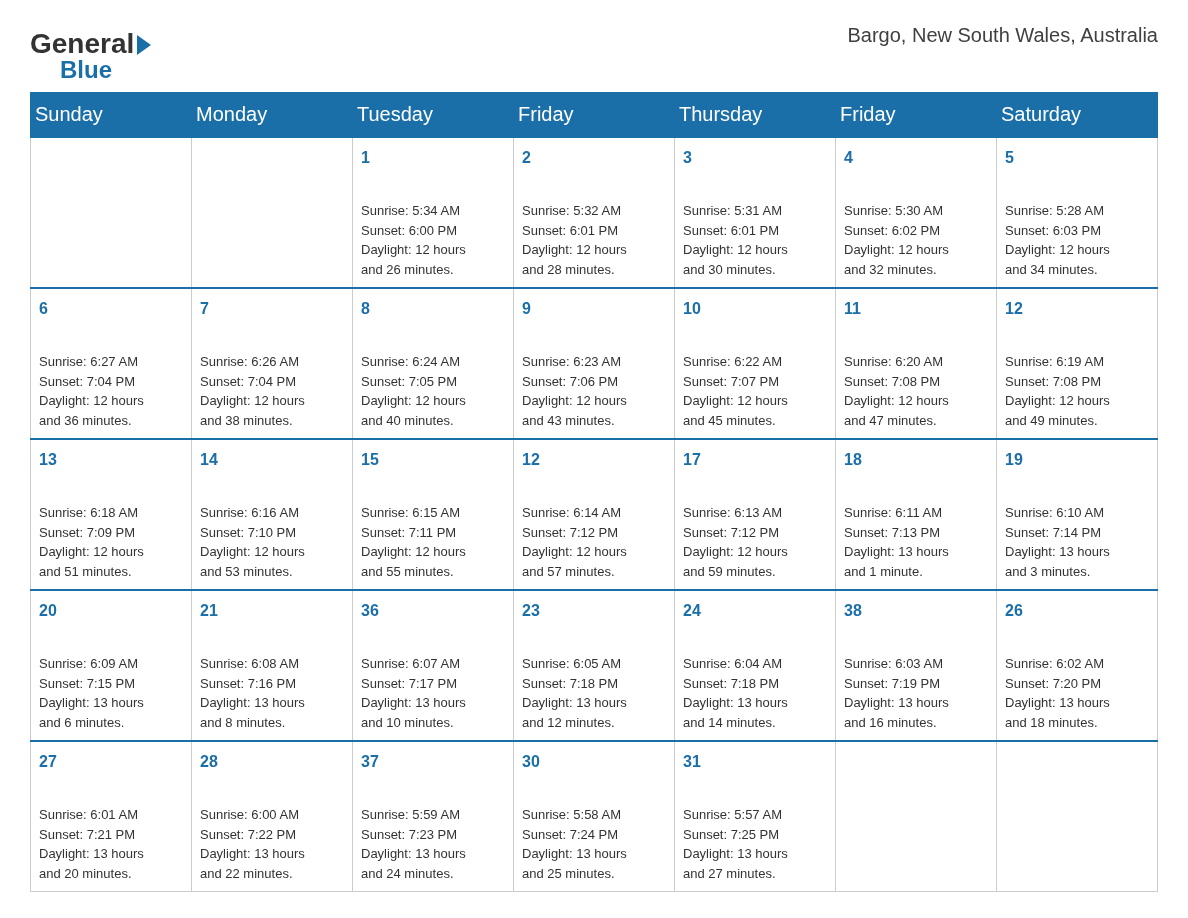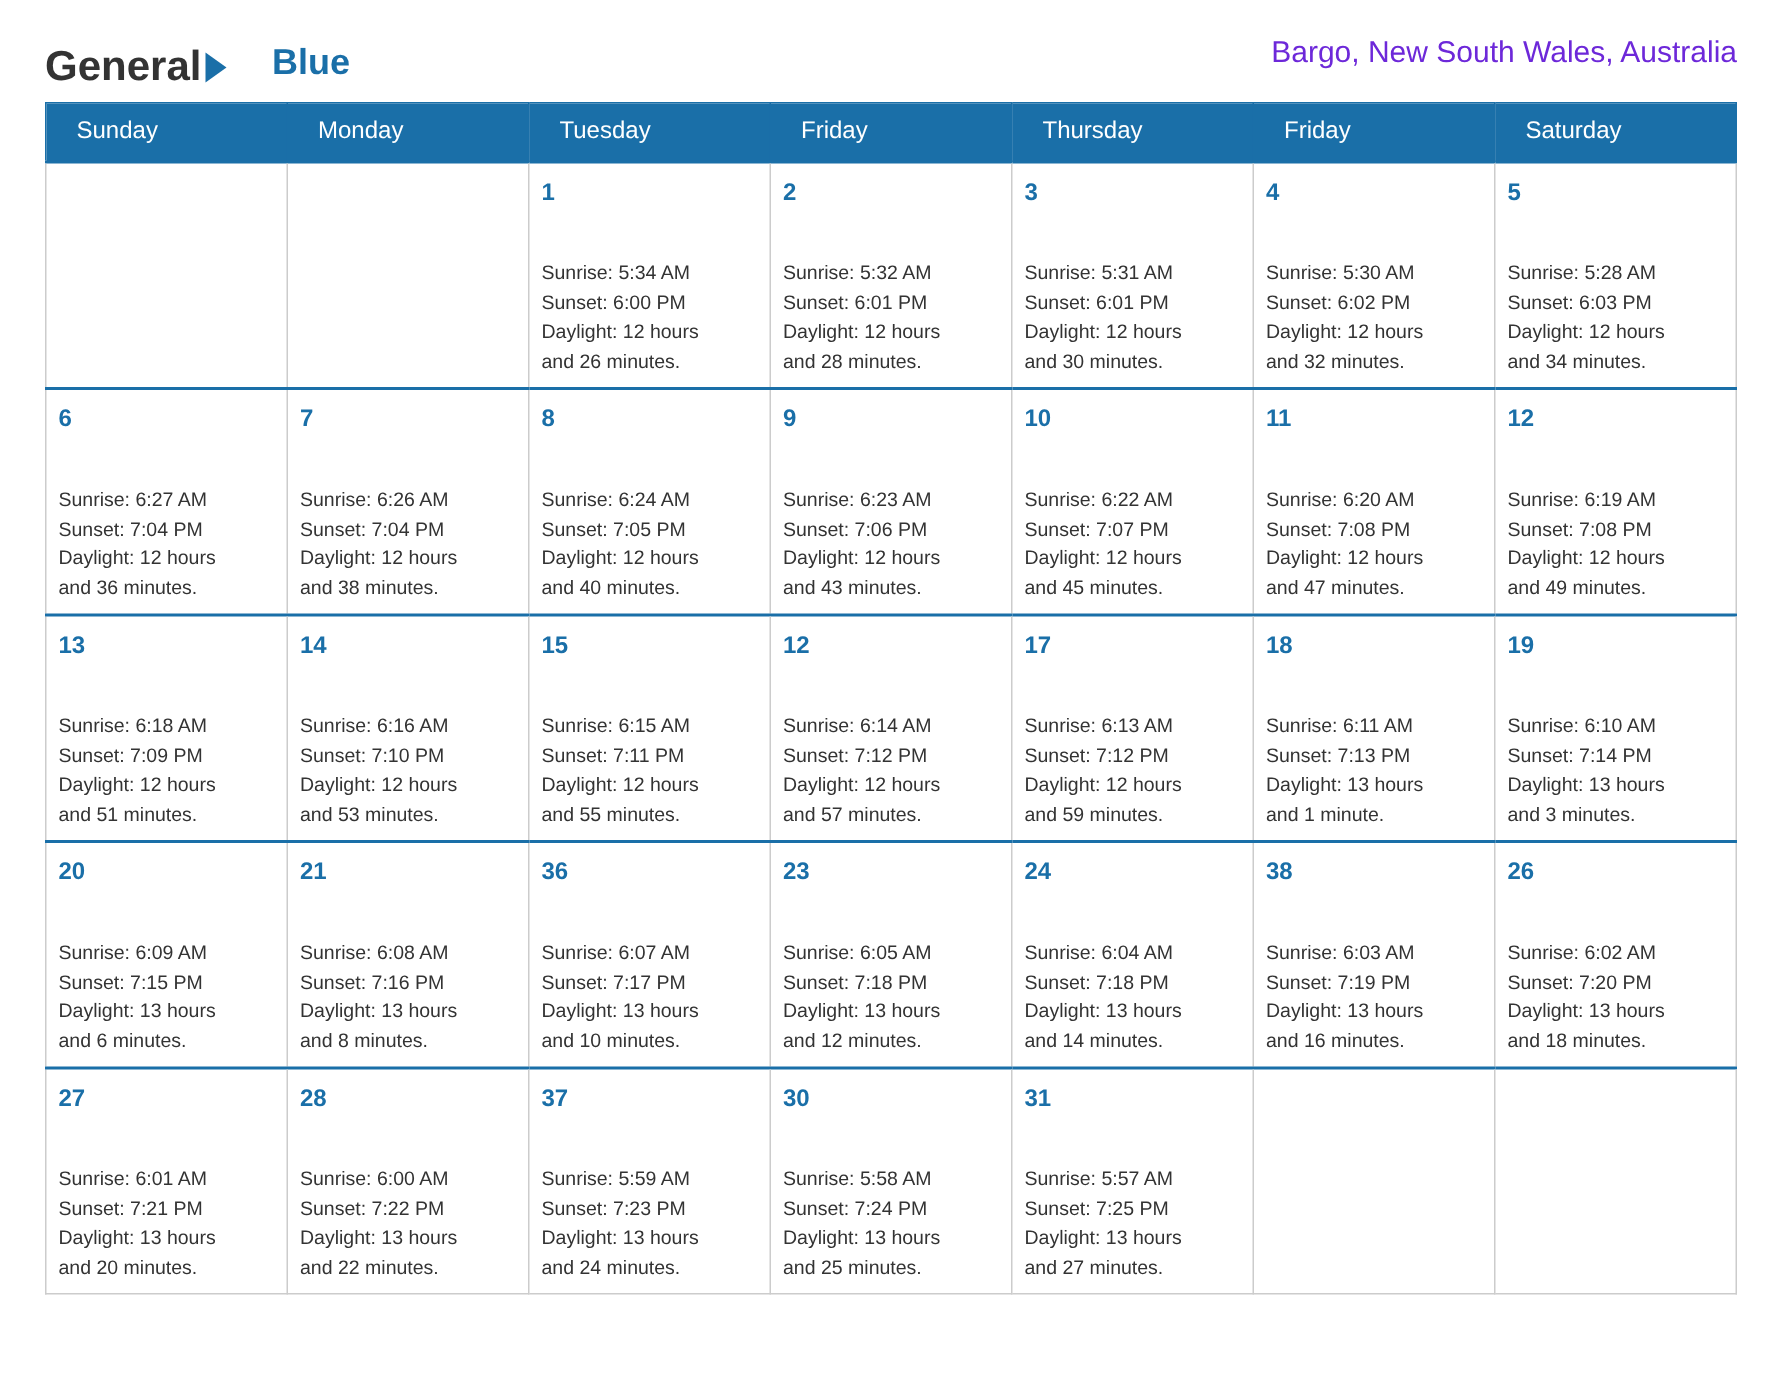--- a/index.html
+++ b/index.html
@@ -12,21 +12,21 @@
       padding: 20px 30px;
     }
     .header-area {
       display: flex;
       justify-content: space-between;
       align-items: flex-start;
       margin-bottom: 10px;
     }
     .logo {
       display: flex;
-      flex-direction: row;
+      flex-direction: column;
       align-items: flex-start;
       margin-top: 10px;
     }
     .logo-general {
       font-size: 28px;
       font-weight: bold;
       color: #333;
       line-height: 1;
     }
     .logo-blue {
@@ -40,33 +40,33 @@
       text-align: right;
     }
     .month-title {
       font-size: 52px;
       font-weight: normal;
       color: #333;
       line-height: 1.1;
     }
     .location-title {
       font-size: 20px;
-      color: #6d28d9;
+      color: #404040;
       margin-top: 4px;
     }
     .calendar-table {
       width: 100%;
       border-collapse: collapse;
       table-layout: fixed;
     }
     .calendar-table thead tr th {
       background-color: #1a6fa8;
       color: #fff;
-      padding: 10px 20px;
-      font-size: 16px;
+      padding: 10px 4px;
+      font-size: 20px;
       font-weight: normal;
       text-align: left;
       border: 1px solid #1a6fa8;
     }
     .calendar-table tbody tr td {
       vertical-align: top;
       padding: 8px 8px;
       border: 1px solid #ccc;
       font-size: 13px;
       line-height: 1.5;

